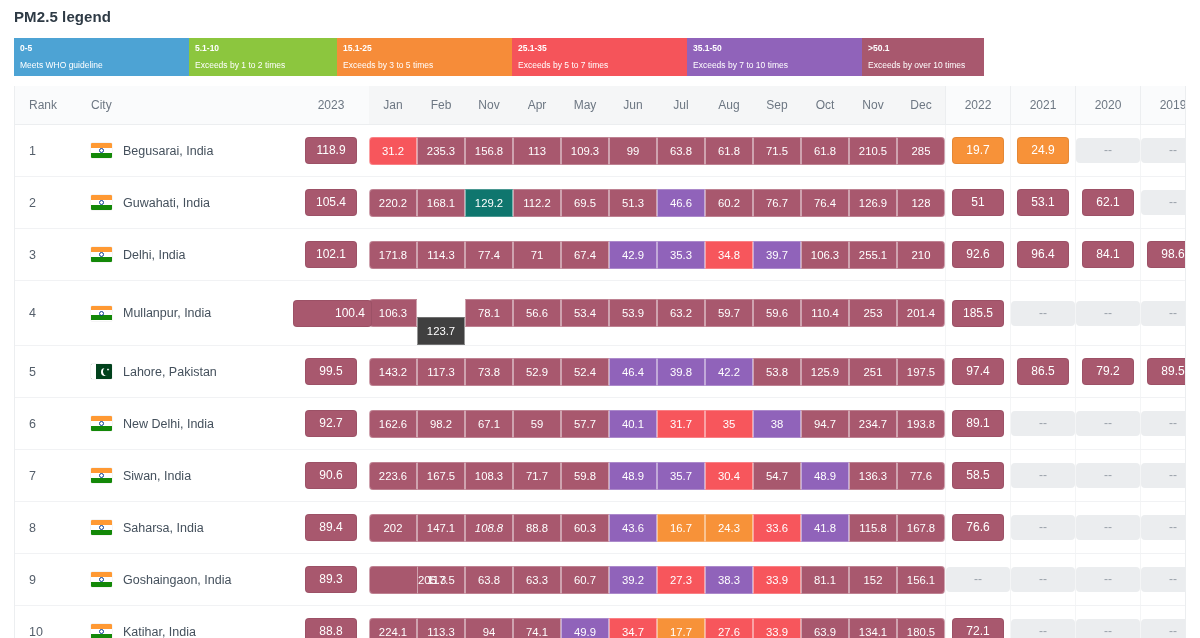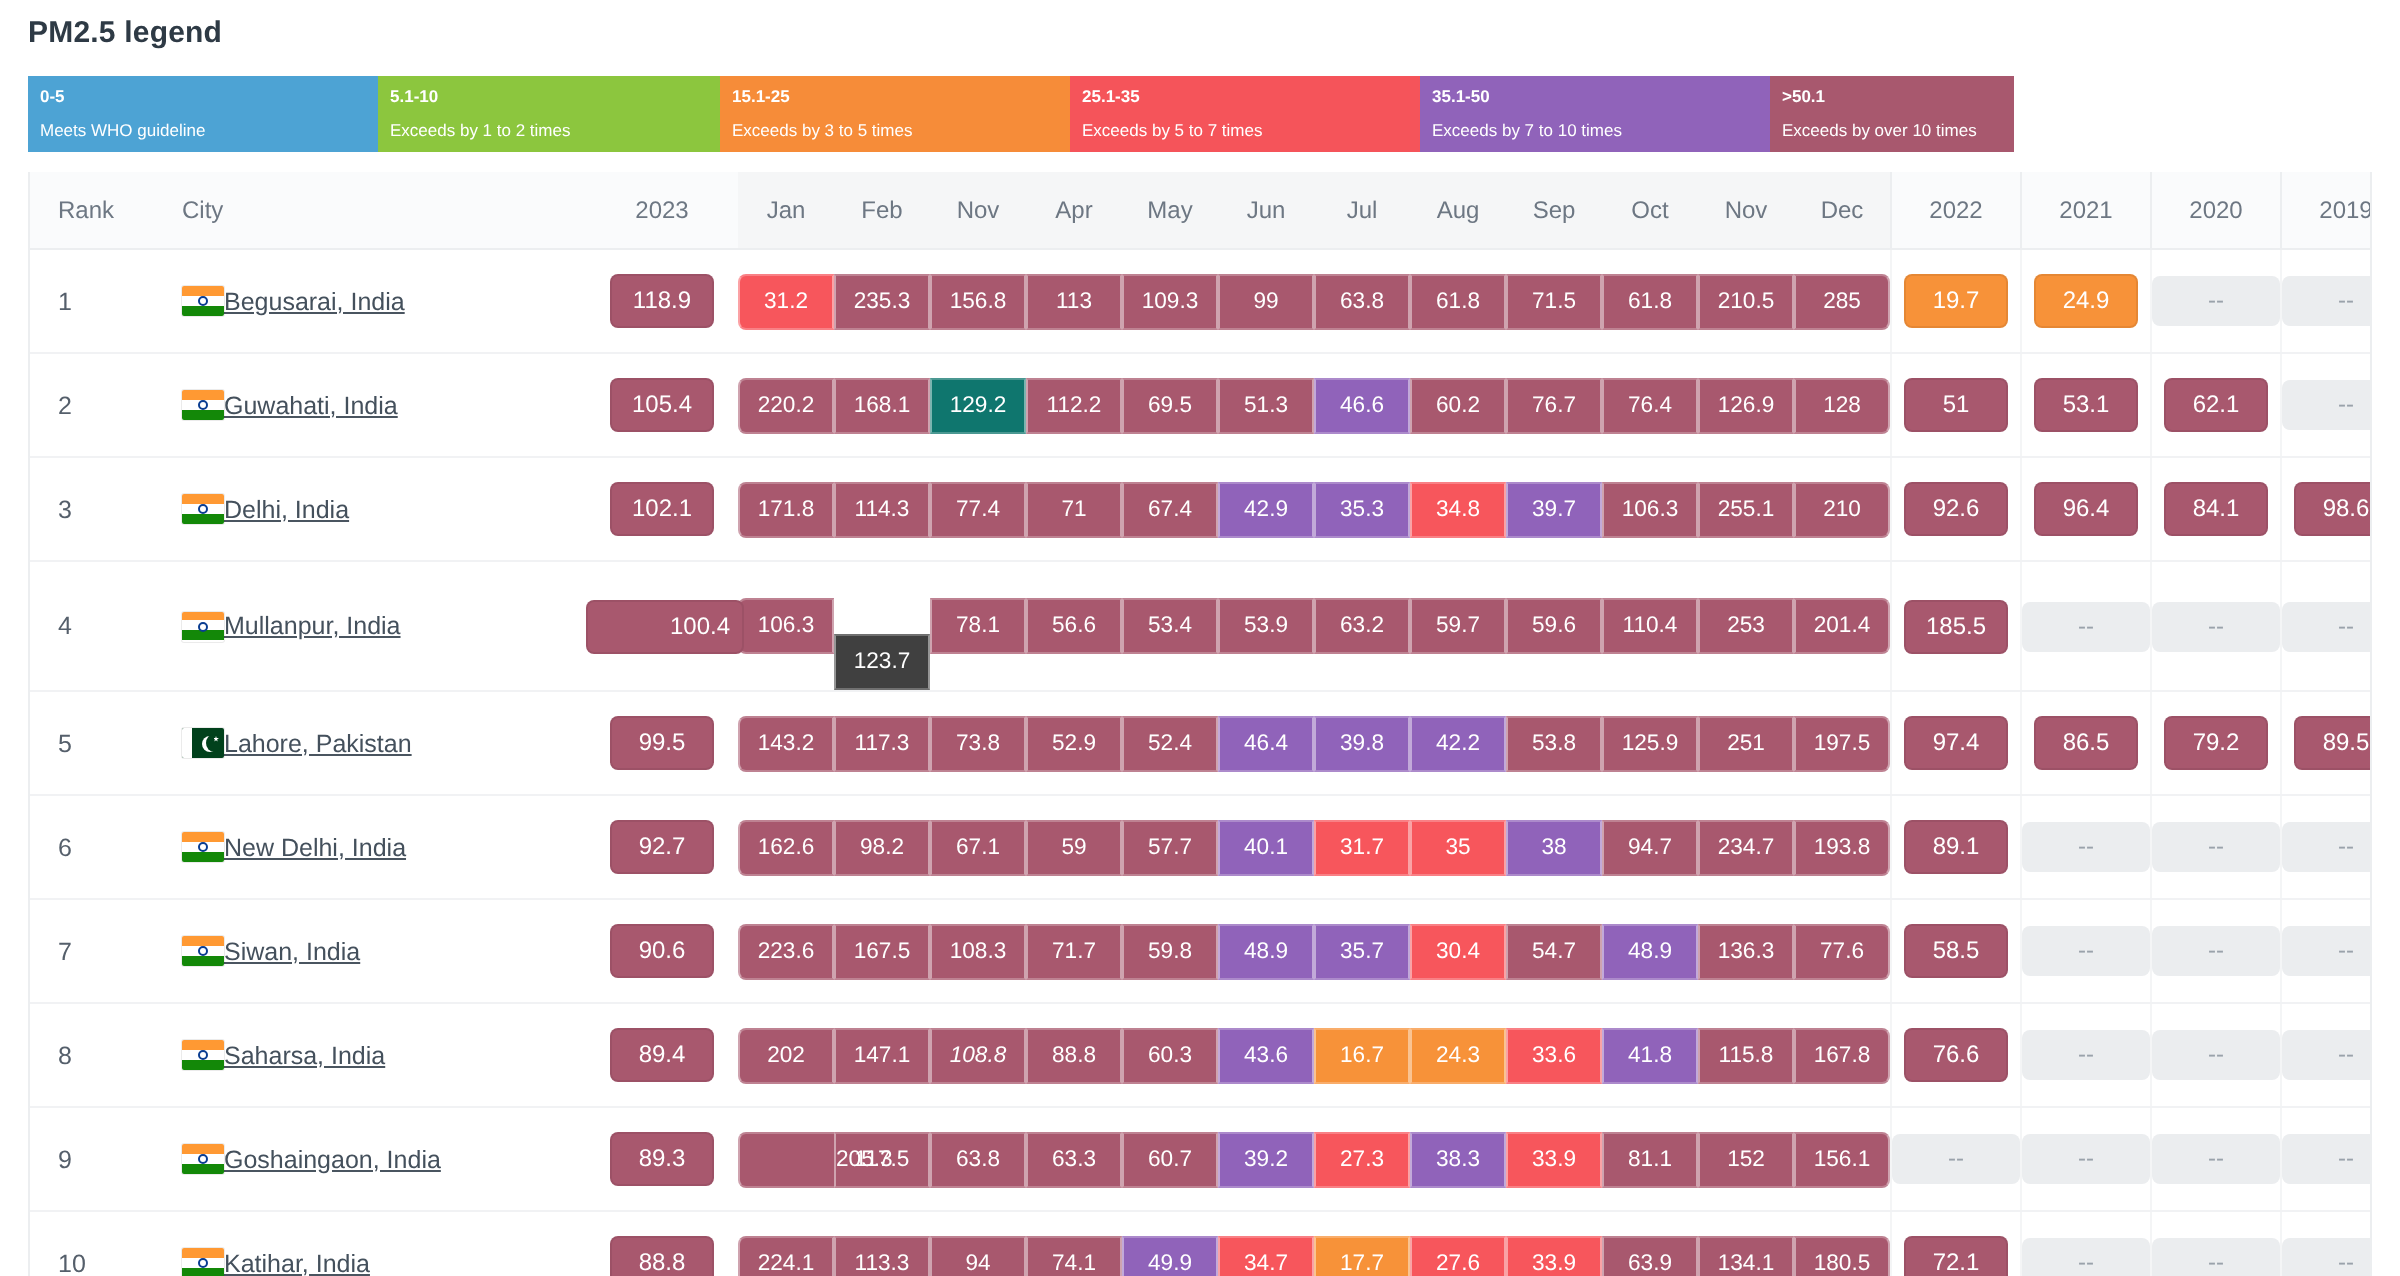--- a/index.html
+++ b/index.html
@@ -112,22 +112,22 @@
   .c-cur   { width: 76px;  text-align: center; }
   .c-mon   { width: 48px;  text-align: center; }
   .c-yr    { width: 64px;  text-align: center; }
 
   thead .c-rank { padding-left: 14px !important; }
   thead .c-city { padding-left: 14px !important; }
 
   .city-cell {
     display: flex;
     align-items: center;
+    gap: 11px;
     padding-left: 14px;
-    text-decoration: underline;
   }
   .city-name { font-size: 12.5px; color: #44505c; white-space: nowrap; }
 
   
   .flag {
     width: 21px;
     height: 15px;
     flex: 0 0 21px;
     border-radius: 1px;
     position: relative;
@@ -200,21 +200,21 @@
 
 <div class="page">
 
   <div class="legend-title">PM2.5 legend</div>
 
   <div class="legend-bar">
       <div class="legend-seg" style="background: rgb(77, 163, 212); width: 175px;">
         <div class="lg-range">0-5</div>
         <div class="lg-desc">Meets WHO guideline</div>
       </div>
-      <div class="legend-seg" style="background: rgb(140, 198, 62); width: 171px;">
+      <div class="legend-seg" style="background: rgb(140, 198, 62); width: 148px;">
         <div class="lg-range">5.1-10</div>
         <div class="lg-desc">Exceeds by 1 to 2 times</div>
       </div>
       <div class="legend-seg" style="background: rgb(246, 140, 57); width: 175px;">
         <div class="lg-range">15.1-25</div>
         <div class="lg-desc">Exceeds by 3 to 5 times</div>
       </div>
       <div class="legend-seg" style="background: rgb(245, 84, 90); width: 175px;">
         <div class="lg-range">25.1-35</div>
         <div class="lg-desc">Exceeds by 5 to 7 times</div>

